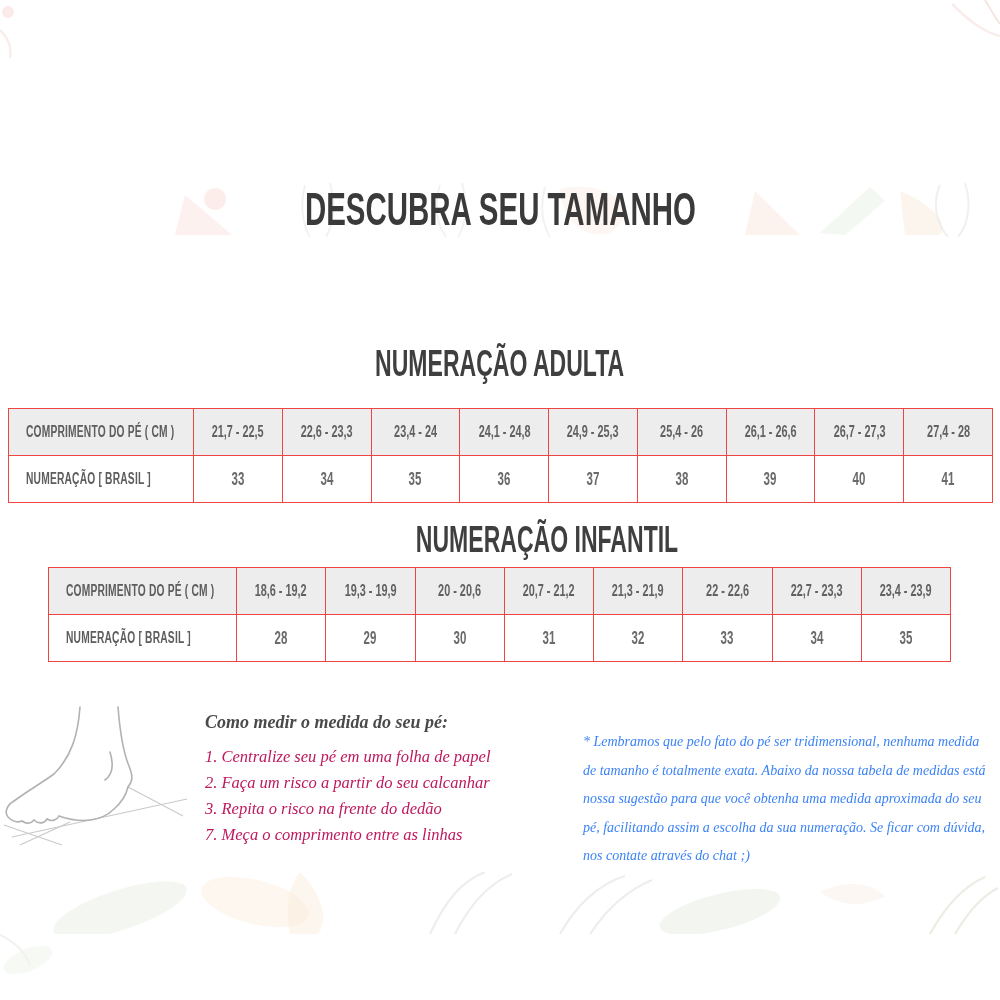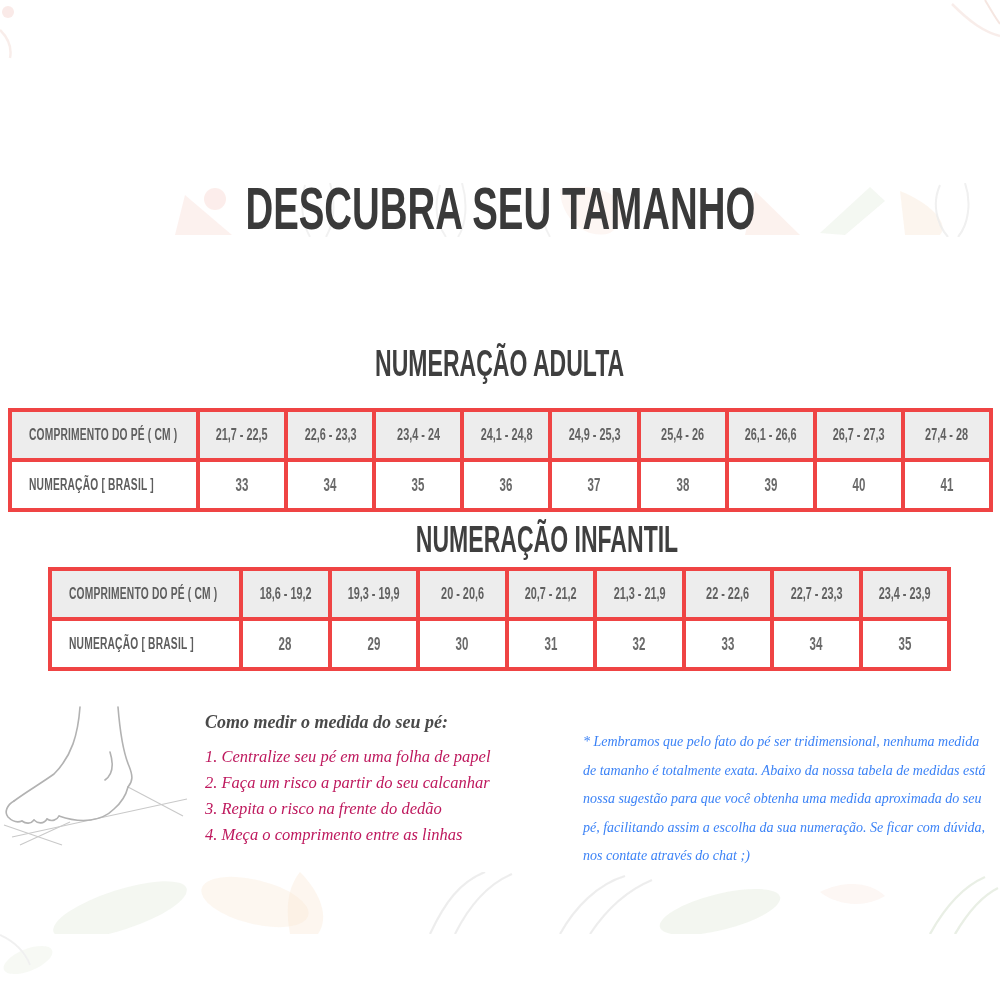--- a/index.html
+++ b/index.html
@@ -8,30 +8,30 @@
     position:relative;width:1000px;height:1000px;background:#ffffff;overflow:hidden;
     font-family:"Liberation Sans",sans-serif;
   }
   
   .decor{position:absolute;pointer-events:none;}
   
   .cond{display:inline-block;transform:scaleX(0.64);transform-origin:50% 50%;white-space:nowrap;}
   .cond-left{transform-origin:0 50%;}
   
   .page-title{position:absolute;top:181px;left:0;width:100%;text-align:center;margin:0;
-    font-size:60px;line-height:56px;font-weight:700;color:#3a3a3a;z-index:2;}
+    font-size:46px;line-height:56px;font-weight:700;color:#3a3a3a;z-index:2;}
   .section-heading{position:absolute;left:0;width:100%;text-align:center;margin:0;
     font-size:36px;line-height:36px;font-weight:700;color:#3f3f3f;z-index:2;}
   #adult-heading{top:346px;}
   #kids-heading{top:522px;padding-left:47px;}
   
   .size-table{position:absolute;border-collapse:collapse;table-layout:fixed;z-index:2;background:#fff;}
   #adult-table{top:408px;left:8px;width:985px;}
   #kids-table{top:567px;left:48px;width:903px;}
-  .size-table td{border:4px solid #ef4444;height:46px;text-align:center;vertical-align:middle;padding:0;}
+  .size-table td{border:1px solid #ef4444;height:46px;text-align:center;vertical-align:middle;padding:0;}
   .size-table tr.head td{background:#ededed;}
   .label-cell{text-align:left !important;padding-left:17px !important;}
   #adult-table .label-cell{width:167px;}
   #kids-table .label-cell{width:170px;}
   .label-text{font-size:16px;font-weight:700;color:#5d5d5d;letter-spacing:.3px;}
   .range-text{font-size:17px;font-weight:700;color:#616161;}
   .size-text{font-size:18px;font-weight:700;color:#6a6a6a;}
   
   .serif{font-family:"Liberation Serif",serif;font-style:italic;}
   #foot-illustration{position:absolute;left:2px;top:704px;z-index:2;}
@@ -174,19 +174,19 @@
       <path d="M108,48 C112,61 110,71 103,76"></path>
     </g>
   </svg>
 
   <div id="measure-guide">
     <h3 id="guide-heading">Como medir o medida do seu pé:</h3>
     <div id="measure-steps" class="serif">
         <div class="step-line">1. Centralize seu pé em uma folha de papel</div>
         <div class="step-line">2. Faça um risco a partir do seu calcanhar</div>
         <div class="step-line">3. Repita o risco na frente do dedão</div>
-        <div class="step-line">4. Meça o comprimento entre as linhas</div>
+        <div class="step-line">7. Meça o comprimento entre as linhas</div>
       </div>
   </div>
 
   <p id="disclaimer" class="serif">* Lembramos que pelo fato do pé ser tridimensional, nenhuma medida de tamanho é totalmente exata. Abaixo da nossa tabela de medidas está nossa sugestão para que você obtenha uma medida aproximada do seu pé, facilitando assim a escolha da sua numeração. Se ficar com dúvida, nos contate através do chat ;)</p>
 
 </div>
 
 </body></html>

